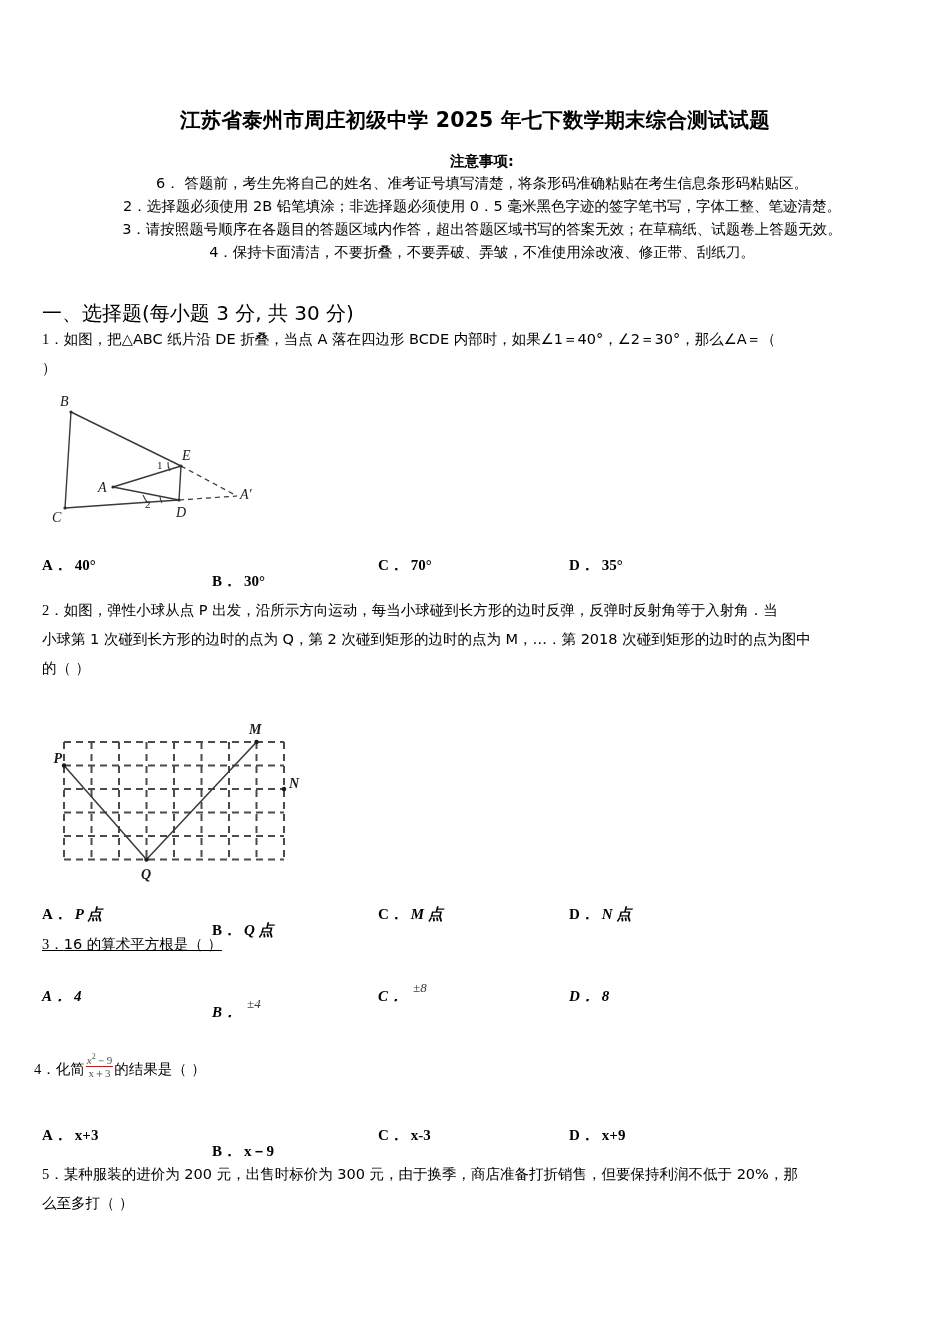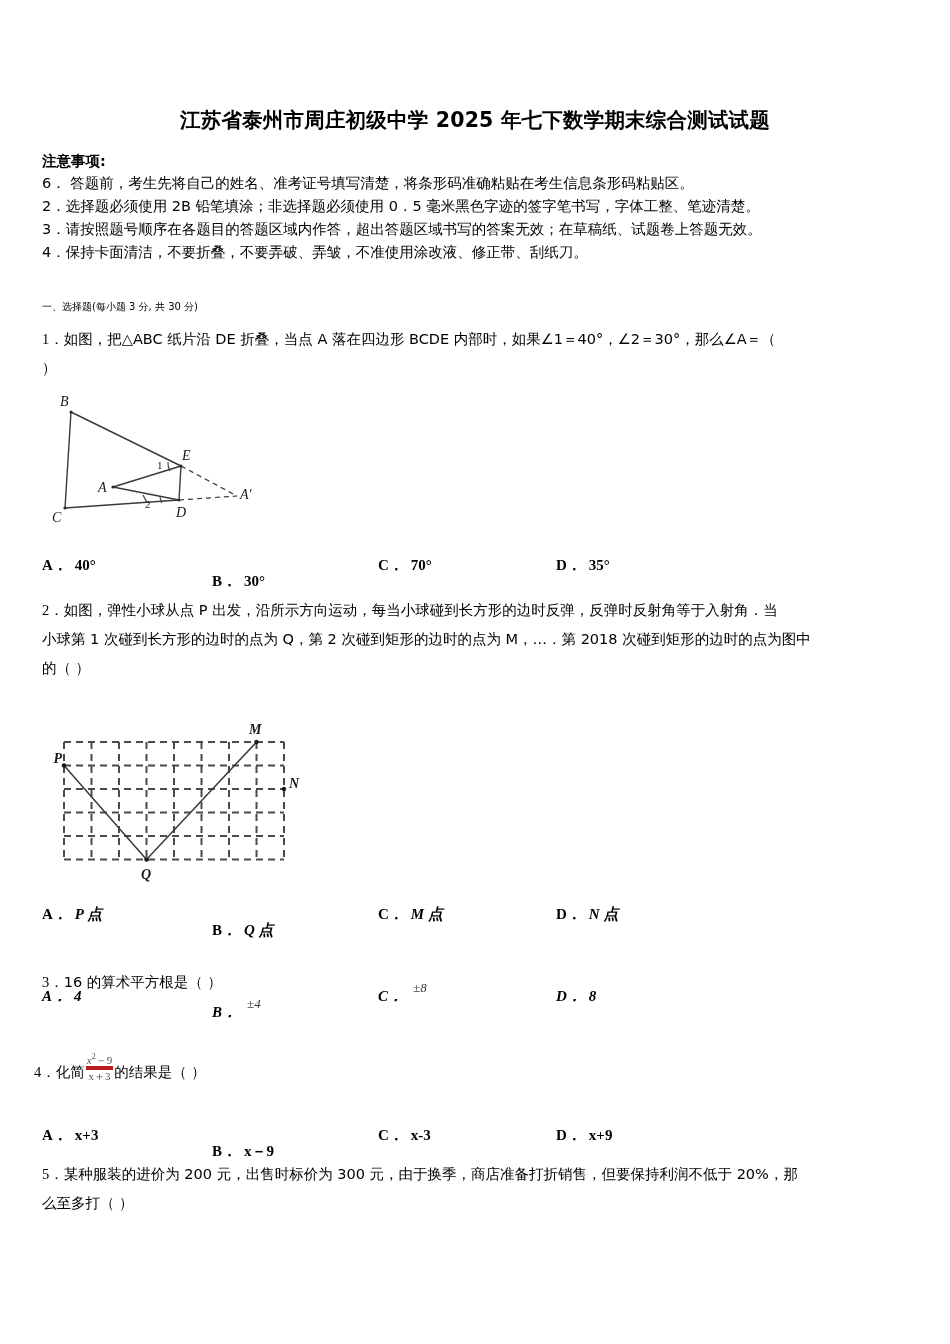--- a/index.html
+++ b/index.html
@@ -23,39 +23,39 @@
     left:0;top:106px;width:950px;
     text-align:center;
     font-family:"DejaVu Sans","Liberation Sans",sans-serif;
     font-weight:bold;
     font-size:20.5px;
     letter-spacing:0.2px;
     white-space:nowrap;
   }
   .notice{
     position:absolute;
-    left:42px;top:150px;width:880px;
+    left:42px;top:150px;width:880px;text-align:center;
   }
   .notice-head{
     font-family:"DejaVu Sans","Liberation Sans",sans-serif;
     font-size:14.5px;
     font-weight:600;
     line-height:22px;
   }
   .notice-line{
     font-family:"DejaVu Sans","Liberation Sans",sans-serif;
     font-size:14.5px;
     line-height:23px;
     white-space:nowrap;
   }
   .sec-head{
     position:absolute;
     left:42px;top:300px;
     font-family:"DejaVu Sans","Liberation Sans",sans-serif;
-    font-size:10px;
+    font-size:20px;
     white-space:nowrap;
   }
   .q{
     position:absolute;
     font-family:"DejaVu Sans","Liberation Sans",sans-serif;
     font-size:14.5px;
     line-height:29px;
   }
   .q-serif{
     font-family:"Liberation Serif","DejaVu Serif",serif;
@@ -69,21 +69,21 @@
   }
   .opt{
     position:absolute;
     top:0;
     white-space:nowrap;
     text-align:center;
   }
   .opt-a{left:0px;}
   .opt-b{left:170px;margin-top:16px;}
   .opt-c{left:336px;}
-  .opt-d{left:514px;}
+  .opt-d{left:527px;}
   .opt .lab{margin-right:7px;}
   .raised{
     position:relative;
     top:-9px;
     left:3px;
     font-size:13px;
     font-weight:normal;
     color:#3a3a3a;
     font-family:"Liberation Serif","DejaVu Serif",serif;
   }
@@ -93,21 +93,21 @@
     vertical-align:-3px;
     text-align:center;
     font-family:"Liberation Serif","DejaVu Serif",serif;
     font-size:11px;
     color:#4a5a4a;
     line-height:1.12;
     margin:0 1px;
   }
   .frac .num{
     display:block;
-    border-bottom:4px solid #b91c1c;
+    border-bottom:1px solid #b91c1c;
     padding:0 1px 0px 1px;
   }
   .frac .den{
     display:block;
     padding:0 1px;
   }
   .frac sup{font-size:8px;vertical-align:super;}
   .fig{position:absolute;}
   .mi{font-style:italic;}
   svg text{font-family:"Liberation Serif","DejaVu Serif",serif;}
@@ -236,21 +236,21 @@
     </svg>
   </div>
 
   <div class="opts" style="left:42px;top:905px;">
     <span class="opt opt-a"><span class="lab">A．</span><span class="mi">P 点</span></span>
     <span class="opt opt-b"><span class="lab">B．</span><span class="mi">Q 点</span></span>
     <span class="opt opt-c"><span class="lab">C．</span><span class="mi">M 点</span></span>
     <span class="opt opt-d"><span class="lab">D．</span><span class="mi">N 点</span></span>
   </div>
 
-  <div class="q" style="left:42px;top:968px;width:880px;">
+  <div class="q" style="left:42px;top:930px;width:880px;text-decoration:underline;">
     <span class="q-serif">3．</span><span>16 的算术平方根是（  ）</span>
   </div>
 
   <div class="opts" style="left:42px;top:987px;font-style:italic;">
     <span class="opt opt-a"><span class="lab">A．</span><span>4</span></span>
     <span class="opt opt-b"><span class="lab">B．</span><span class="raised">±4</span></span>
     <span class="opt opt-c"><span class="lab">C．</span><span class="raised">±8</span></span>
     <span class="opt opt-d"><span class="lab">D．</span><span>8</span></span>
   </div>
 

